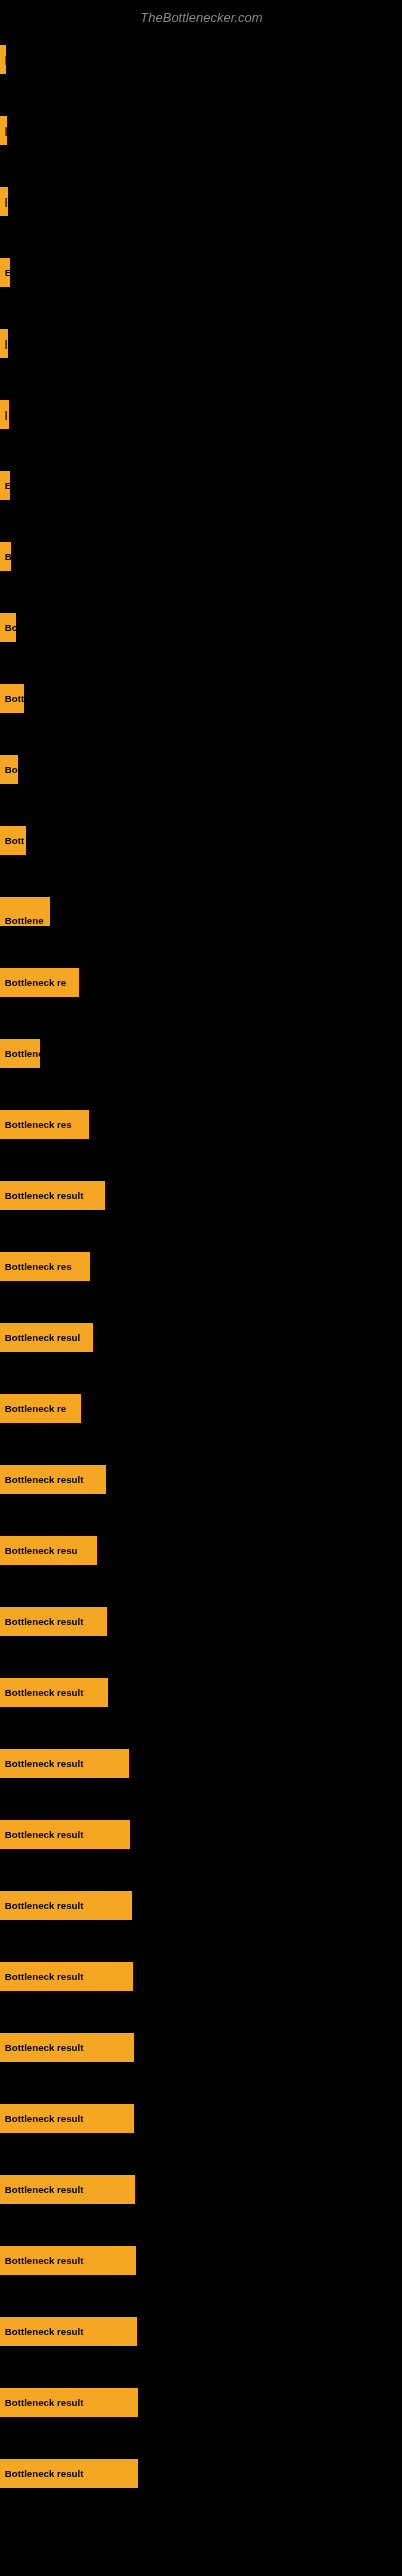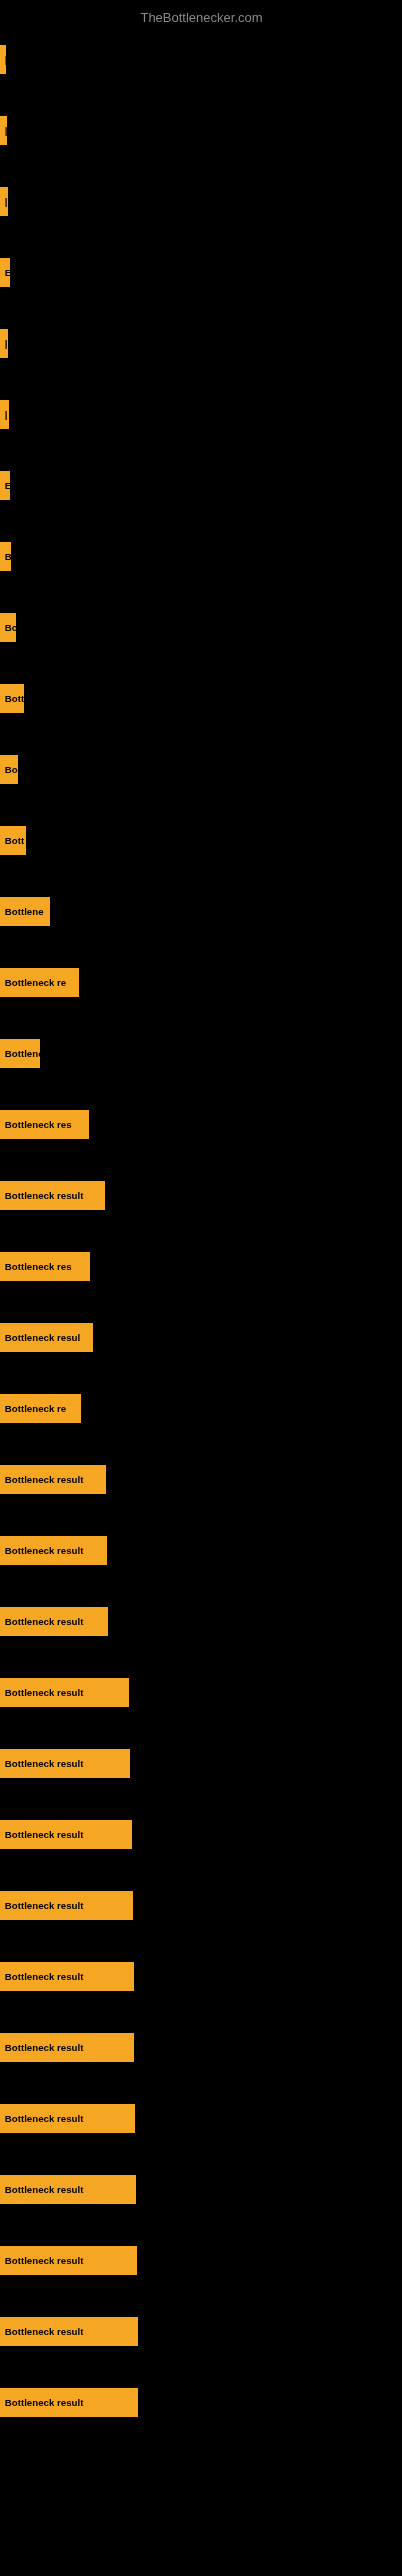--- a/index.html
+++ b/index.html
@@ -17,20 +17,21 @@
     }
 
     .site-title {
       text-align: center;
       color: #888888;
       font-size: 13px;
       padding: 6.4px 0;
       position: absolute;
       top: 4px;
       width: 100%;
+      font-style: italic;
     }
 
     .bars-container {
       position: absolute;
       top: 24px;
       left: 0;
       width: 100%;
       padding: 0;
     }
 
@@ -118,21 +119,21 @@
       <div class="bar" style="width: 17.7px;">
         <span class="bar-label">Bo</span>
       </div>
     </div>
     <div class="bar-row">
       <div class="bar" style="width: 26px;">
         <span class="bar-label">Bott</span>
       </div>
     </div>
     <div class="bar-row">
-      <div class="bar" style="width: 50px;">
+      <div class="bar" style="width: 50px; align-items: flex-end;">
         <span class="bar-label">Bottlene</span>
       </div>
     </div>
     <div class="bar-row">
       <div class="bar" style="width: 79px;">
         <span class="bar-label">Bottleneck re</span>
       </div>
     </div>
     <div class="bar-row">
       <div class="bar" style="width: 40px;">
@@ -163,20 +164,25 @@
       <div class="bar" style="width: 81px;">
         <span class="bar-label">Bottleneck re</span>
       </div>
     </div>
     <div class="bar-row">
       <div class="bar" style="width: 106px;">
         <span class="bar-label">Bottleneck result</span>
       </div>
     </div>
     <div class="bar-row">
+      <div class="bar" style="width: 97px;">
+        <span class="bar-label">Bottleneck resu</span>
+      </div>
+    </div>
+    <div class="bar-row">
       <div class="bar" style="width: 107px;">
         <span class="bar-label">Bottleneck result</span>
       </div>
     </div>
     <div class="bar-row">
       <div class="bar" style="width: 108px;">
         <span class="bar-label">Bottleneck result</span>
       </div>
     </div>
     <div class="bar-row">

